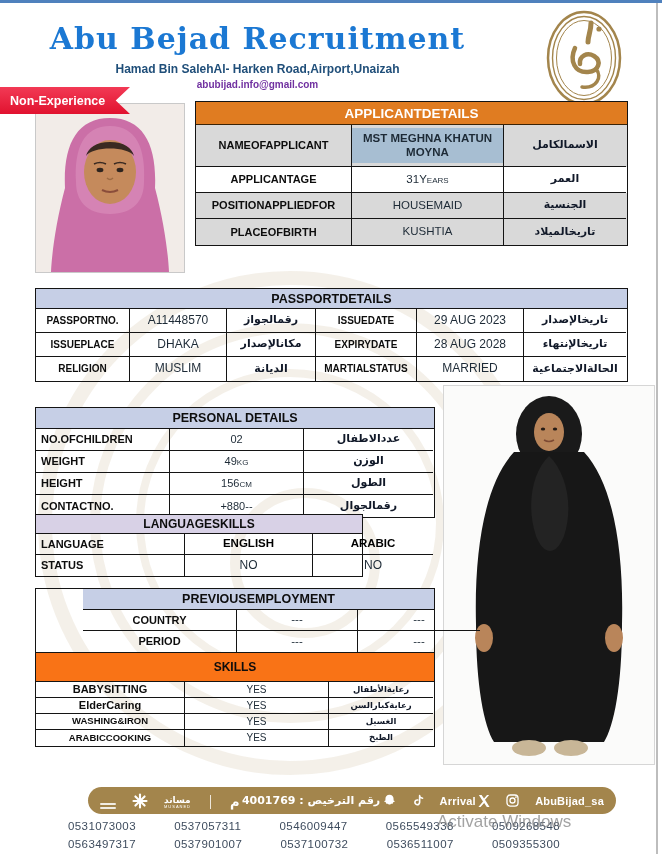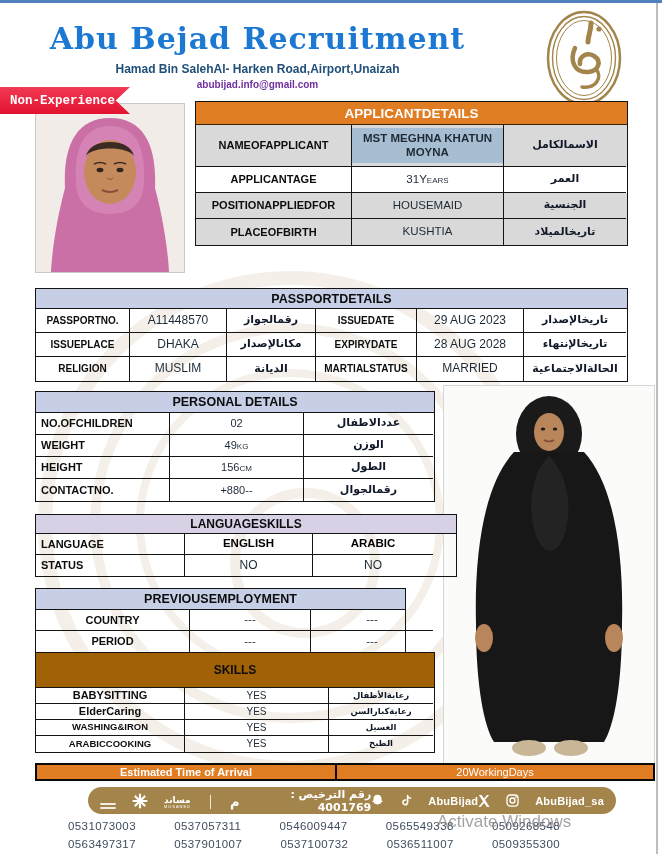--- a/index.html
+++ b/index.html
@@ -25,21 +25,21 @@
     position:absolute; top:76px; left:0; width:515px; text-align:center;
     font-size:10px; font-weight:bold; color:#7030a0; z-index:2;
   }
   .logo { position:absolute; left:544px; top:6px; width:80px; height:98px; z-index:2; }
 
   .ribbon {
     position:absolute; left:0; top:84px; width:130px; height:27px; z-index:3;
     background:linear-gradient(180deg,#f23a55 0%, #e1122f 100%);
     clip-path:polygon(0 0,100% 0,89% 50%,100% 100%,0 100%);
     color:#fff; font-weight:bold; font-size:12.5px;
-    display:flex; align-items:center; padding-left:10px;font-family:Liberation Mono, monospace;
+    display:flex; align-items:center; padding-left:10px;
   }
 
   
   .photo-portrait {
     position:absolute; left:35px; top:100px; width:150px; height:170px;
     background:#f1ebe7; border:1px solid #c9c9c9; z-index:2;
   }
   .photo-full {
     position:absolute; left:443px; top:382px; width:212px; height:380px;
     background:#fcfcfb; border:1px solid #d6d6d6; z-index:2;
@@ -80,40 +80,40 @@
   .tbl-applicant .row-std { height:26px; }
 
   
   .tbl-passport { left:35px; top:285px; width:593px; }
   .tbl-passport .tbl-header { height:20px; background:#c6cfe6; font-size:12.5px; }
   .tbl-passport .row { grid-template-columns:94px 97px 89px 101px 107px 102px; height:24px; }
   .tbl-passport .cell.lbl { font-size:10px; }
   .tbl-passport .cell.val { font-size:12px; }
 
   
-  .tbl-personal { left:35px; top:388px; width:400px; }
+  .tbl-personal { left:35px; top:404px; width:400px; }
   .tbl-personal .tbl-header { height:21px; background:#c6cfe6; font-size:12.5px; }
   .tbl-personal .row { grid-template-columns:134px 134px 129px; height:22px; }
   .tbl-personal .cell.val { font-size:11px; }
 
   
-  .tbl-language { left:35px; top:511px; width:422px; }
+  .tbl-language { left:35px; top:511px; width:328px; }
   .tbl-language .tbl-header { height:19px; background:#d8d1e6; font-size:12px; }
   .tbl-language .row { grid-template-columns:149px 128px 120px; height:21px; }
   .tbl-language .cell.val { font-size:12px; }
   .tbl-language .cell.hdrv { font-weight:bold; font-size:11.5px; }
 
   
-  .tbl-prev { left:35px; top:585px; width:371px; }
+  .tbl-prev { left:35px; top:585px; width:400px;padding-left:47px; }
   .tbl-prev .tbl-header { height:21px; background:#c6cfe6; font-size:12.5px; }
   .tbl-prev .row { grid-template-columns:154px 121px 122px; height:21px; }
 
   
   .tbl-skills { left:35px; top:649px; width:400px; }
-  .tbl-skills .tbl-header { height:35px; background:#a16207; font-size:12px; }
+  .tbl-skills .tbl-header { height:29px; background:#f97316; font-size:12px; }
   .tbl-skills .row { grid-template-columns:149px 144px 104px; height:16px; }
   .tbl-skills .cell.lbl { font-size:11px; }
   .tbl-skills .row.small .cell.lbl { font-size:9.5px; }
   .tbl-skills .cell.val { font-size:10px; }
   .tbl-skills .cell.ar { font-size:8.5px; }
 
   
   .arrival {
     position:absolute; left:35px; top:760px; width:620px; height:18px; z-index:2;
     display:flex; border:2px solid #0a0a0a; background:#e07c21;
@@ -349,24 +349,20 @@
       <div class="cell val">YES</div>
       <div class="cell ar">الغسيل</div>
     </div>
     <div class="row small">
       <div class="cell lbl">ARABICCOOKING</div>
       <div class="cell val">YES</div>
       <div class="cell ar">الطبخ</div>
     </div>
   </div>
 
-  <div class="arrival">
-    <div class="a-cell a-left">Estimated Time of Arrival</div>
-    <div class="a-cell a-right">20WorkingDays</div>
-  </div>
 
   <div class="goldbar">
     <div class="grp">
       <span class="tiny-lines">
           <i></i>
           <i></i>
         </span>
       <svg width="16" height="16" viewBox="0 0 16 16">
         <g stroke="#fff" stroke-width="2.1" stroke-linecap="round">
           <line x1="8" y1="1.5" x2="8" y2="14.5"></line>
@@ -383,21 +379,21 @@
       <span class="mim">م</span>
     </div>
     <div class="license">رقم الترخيص : 4001769</div>
     <div class="grp">
       <svg width="13" height="13" viewBox="0 0 16 16">
         <path fill="#fff" d="M8 1C4.7 1 3 3.2 3 5.8v2.1c-1 .2-1.6.7-1.4 1.2.3.6 1.3.5 1.8 1 .4.4-.2 1.4 1.2 1.8.9.2 1.5 0 2.1.6.6.6 2 .6 2.6 0 .6-.6 1.2-.4 2.1-.6 1.4-.4.8-1.4 1.2-1.8.5-.5 1.5-.4 1.8-1 .2-.5-.4-1-1.4-1.2V5.8C13 3.2 11.3 1 8 1z"></path>
       </svg>
       <svg width="12" height="13" viewBox="0 0 14 16">
         <path fill="none" stroke="#fff" stroke-width="2" stroke-linecap="round" d="M9 2v8.3a2.9 2.9 0 1 1-2.4-2.9M9 3.2c.9 1.2 2 1.8 3.6 2"></path>
       </svg>
-      <span class="handle">AbuBijad</span>
+      <span class="handle">Arrival</span>
     </div>
     <div class="grp">
       <svg width="12" height="12" viewBox="0 0 14 14">
         <path fill="#fff" d="M1 0h3.2L7 4 10.5 0H13L8.2 5.6 13.5 14h-3.2L7.2 9.4 3 14H.5l5.3-6.3z"></path>
       </svg>
       <svg width="13" height="13" viewBox="0 0 16 16">
         <rect x="1.2" y="1.2" width="13.6" height="13.6" rx="4" fill="none" stroke="#fff" stroke-width="1.6"></rect>
         <circle cx="8" cy="8" r="3.1" fill="none" stroke="#fff" stroke-width="1.6"></circle>
         <circle cx="12.2" cy="3.9" r="1" fill="#fff"></circle>
       </svg>

